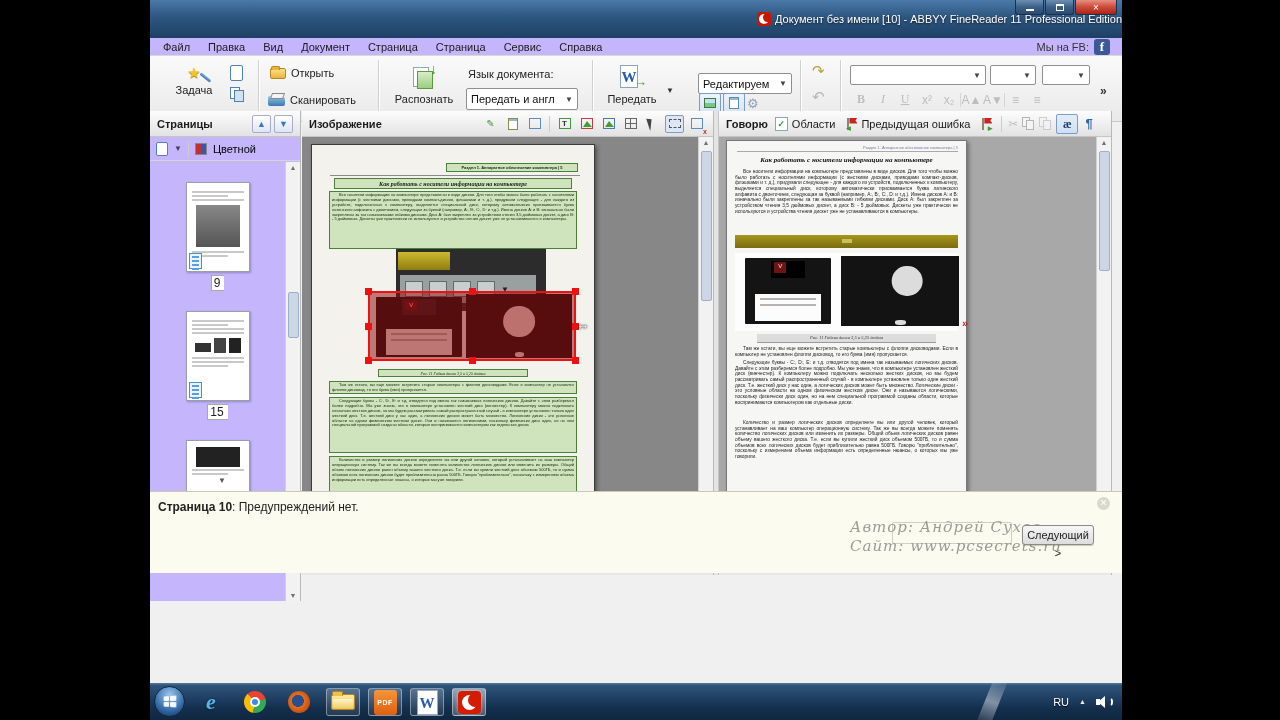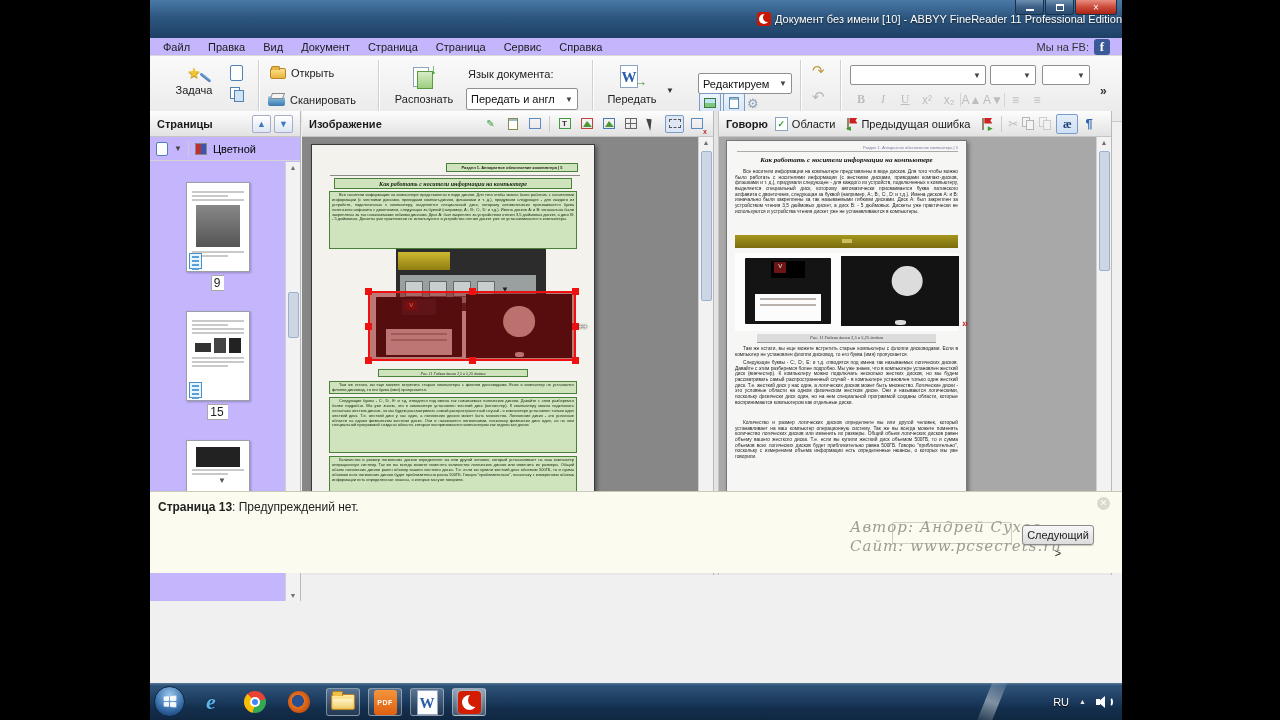--- a/index.html
+++ b/index.html
@@ -644,21 +644,21 @@
             <span>►</span>
           </span>
         <span class="pin-btn">↧</span>
       </div>
     </div>
 
     <span class="pages-bottom-arrow">▼</span>
 
     <div class="status-pane">
       <div class="status-text">
-        <b>Страница 13</b><span>: Предупреждений нет.</span>
+        <b>Страница 10</b><span>: Предупреждений нет.</span>
       </div>
       <span class="status-close">✕</span>
       <span class="ghost-btn"></span>
       <div class="watermark">
         <div>Автор: Андрей Сухов</div>
         <div>Сайт: www.pcsecrets.ru</div>
       </div>
       <span class="next-btn">Следующий &gt;</span>
     </div>
   </div>

